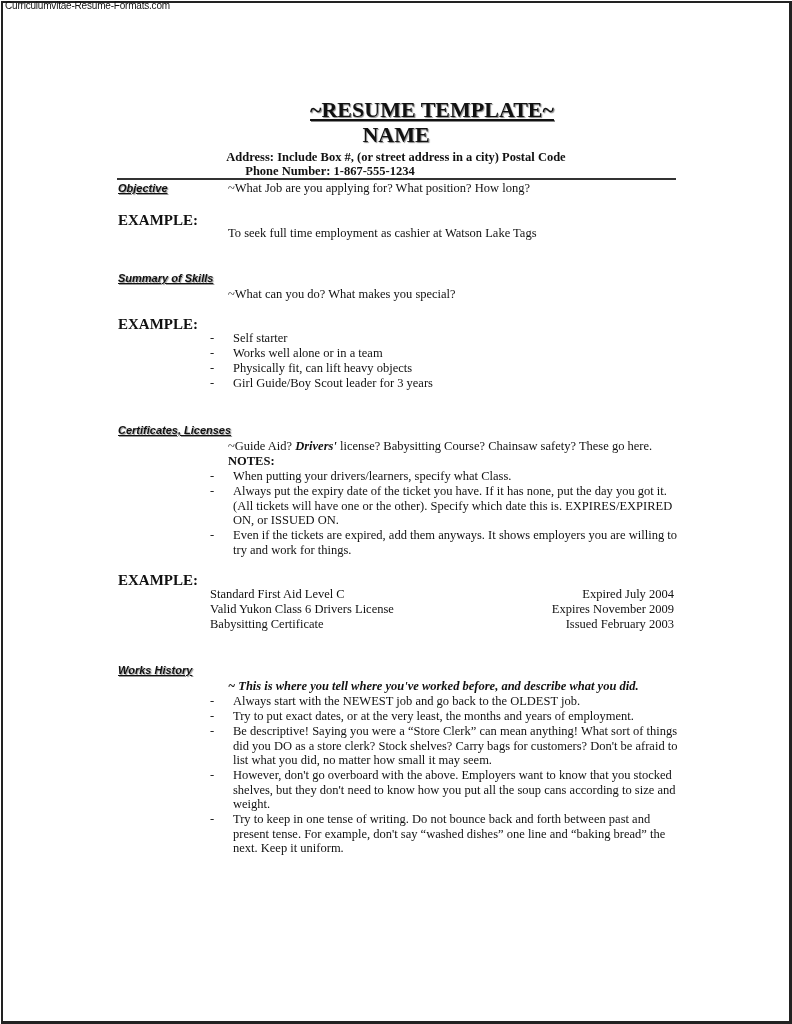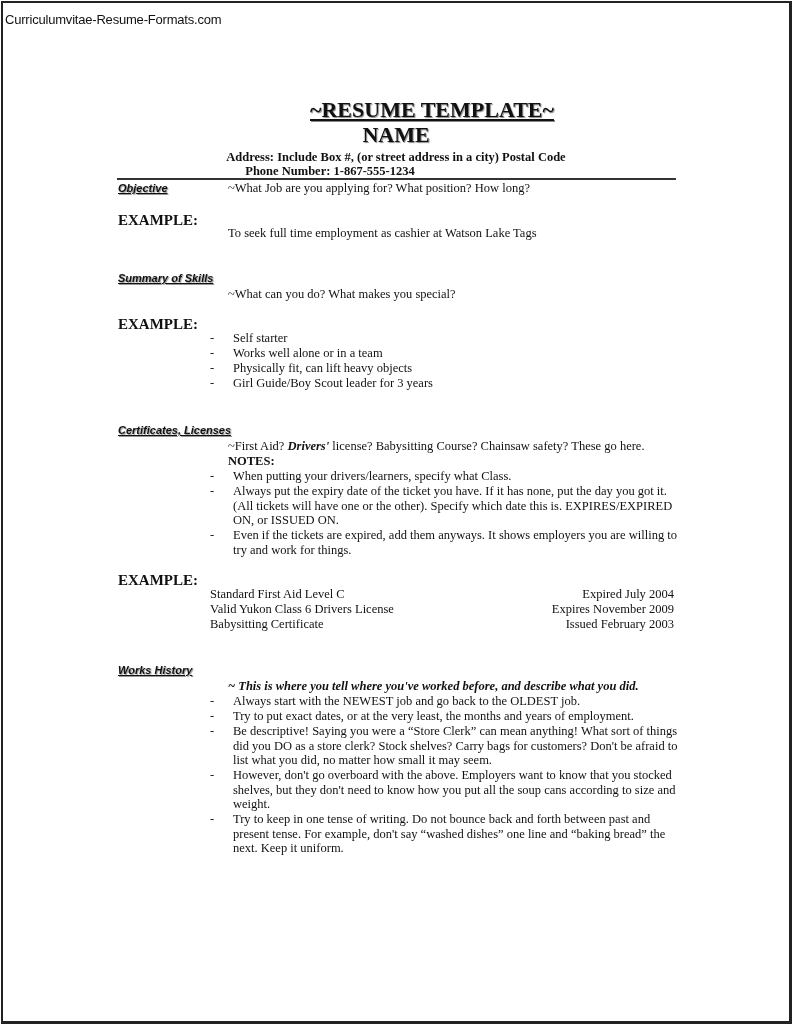--- a/index.html
+++ b/index.html
@@ -5,22 +5,22 @@
   html, body { margin: 0; padding: 0; }
   body {
     width: 792px; height: 1024px; background: #ffffff; position: relative; overflow: hidden;
     font-family: "Liberation Serif", serif; color: #111;
   }
   .frame {
     position: absolute; left: 1px; top: 1px; width: 786px; height: 1018px;
     border: 2px solid #222; border-right-width: 3px; border-bottom-width: 3px; background: #fff;
   }
   .source {
-    position: absolute; left: 5px; top: 12px; font-family: "Liberation Sans", sans-serif;
-    font-size: 13px; color: #111; letter-spacing: -0.2px;
+    position: absolute; left: 5px; top: 0; font-family: "Liberation Sans", sans-serif;
+    font-size: 10px; color: #111; letter-spacing: -0.2px;
   }
   .abs { position: absolute; white-space: nowrap; }
   .title {
     left: 0; width: 792px; text-align: center; top: 97px; font-weight: bold; font-size: 22px;
     text-decoration: underline; text-decoration-thickness: 2px; text-underline-offset: 2px;
     text-shadow: 1px 1px 1px #888;
     margin-left: 36px;
   }
   .name { left: 0; width: 792px; text-align: center; top: 122px; font-weight: bold; font-size: 22px; text-shadow: 1px 1px 1px #888; }
   .addr { left: 0; width: 792px; text-align: center; top: 150px; font-weight: bold; font-size: 12.5px; }
@@ -73,21 +73,21 @@
       <span class="dash">-</span>
       <span class="btext">Physically fit, can lift heavy objects</span>
     </div>
   <div class="bullet" style="top:376px">
       <span class="dash">-</span>
       <span class="btext">Girl Guide/Boy Scout leader for 3 years</span>
     </div>
 </div>
 
 <div class="heading" style="top:424px">Certificates, Licenses</div>
-<div class="txt" style="top:439px"><span>~First Aid? </span><span class="ital">Drivers'</span><span> license? Babysitting Course? Chainsaw safety? These go here.</span></div>
+<div class="txt" style="top:439px"><span>~Guide Aid? </span><span class="ital">Drivers'</span><span> license? Babysitting Course? Chainsaw safety? These go here.</span></div>
 <div class="txt bold" style="top:454px">NOTES:</div>
 <div>
   <div class="bullet" style="top:469px">
       <span class="dash">-</span>
       <span class="btext">When putting your drivers/learners, specify what Class.</span>
     </div>
   <div class="bullet" style="top:484px">
       <span class="dash">-</span>
       <span class="btext">Always put the expiry date of the ticket you have. If it has none, put the day you got it. (All tickets will have one or the other). Specify which date this is. EXPIRES/EXPIRED ON, or ISSUED ON.</span>
     </div>

